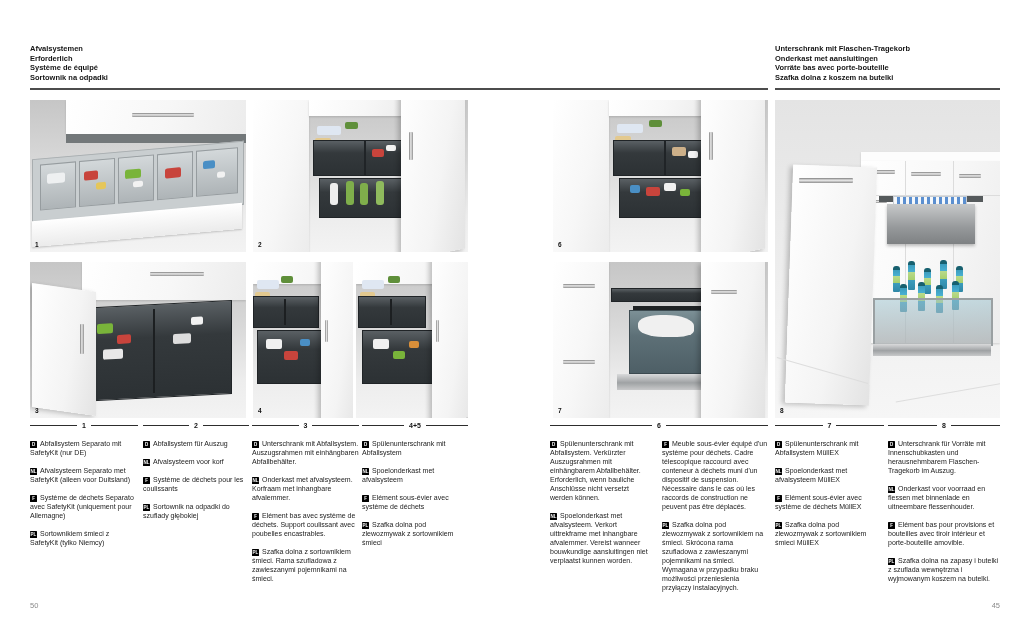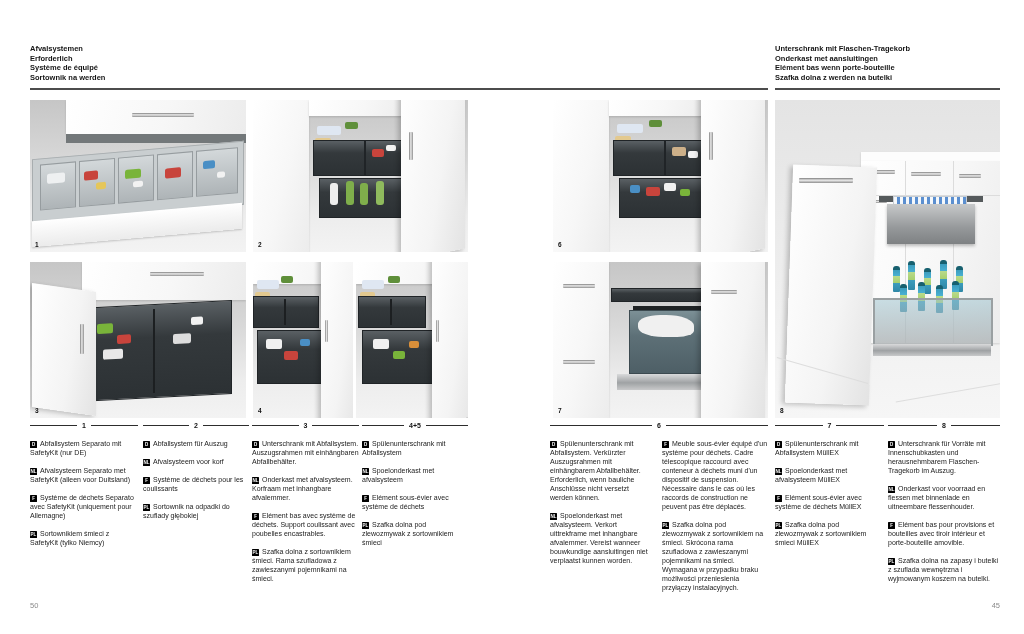--- a/index.html
+++ b/index.html
@@ -35,27 +35,27 @@
   .seam{position:absolute;background:#dcdcdc;}
   .floorline{position:absolute;height:1px;background:#dddddd;}
 </style>
 </head>
 <body>
 
 <div class="heading" style="left:30px;">
   <div>Afvalsystemen</div>
   <div>Erforderlich</div>
   <div>Système de équipé</div>
-  <div>Sortownik na werden</div>
+  <div>Sortownik na odpadki</div>
 </div>
 <div class="heading" style="left:775px;">
   <div>Unterschrank mit Flaschen-Tragekorb</div>
   <div>Onderkast met aansluitingen</div>
-  <div>Elément bas wenn porte-bouteille</div>
-  <div>Szafka dolna z werden na butelki</div>
+  <div>Vorräte bas avec porte-bouteille</div>
+  <div>Szafka dolna z koszem na butelki</div>
 </div>
 <div class="rule" style="left:30px;width:738px;"></div>
 <div class="rule" style="left:775px;width:225px;"></div>
 
 <div class="ph" style="left:30px;top:100px;width:216px;height:152px;">
   <div class="panel" style="left:36px;top:0;width:180px;height:34px;"></div>
   <div class="handle" style="left:102px;top:13px;width:62px;"></div>
   <div class="slot" style="left:36px;top:34px;width:180px;height:9px;"></div>
   <div class="abs" style="left:2px;top:50px;width:210px;height:88px;transform:skewY(-5deg);">
     <div class="abs" style="left:0;top:0;width:210px;height:62px;background:#c9ced0;border:1px solid #a8adaf;">

